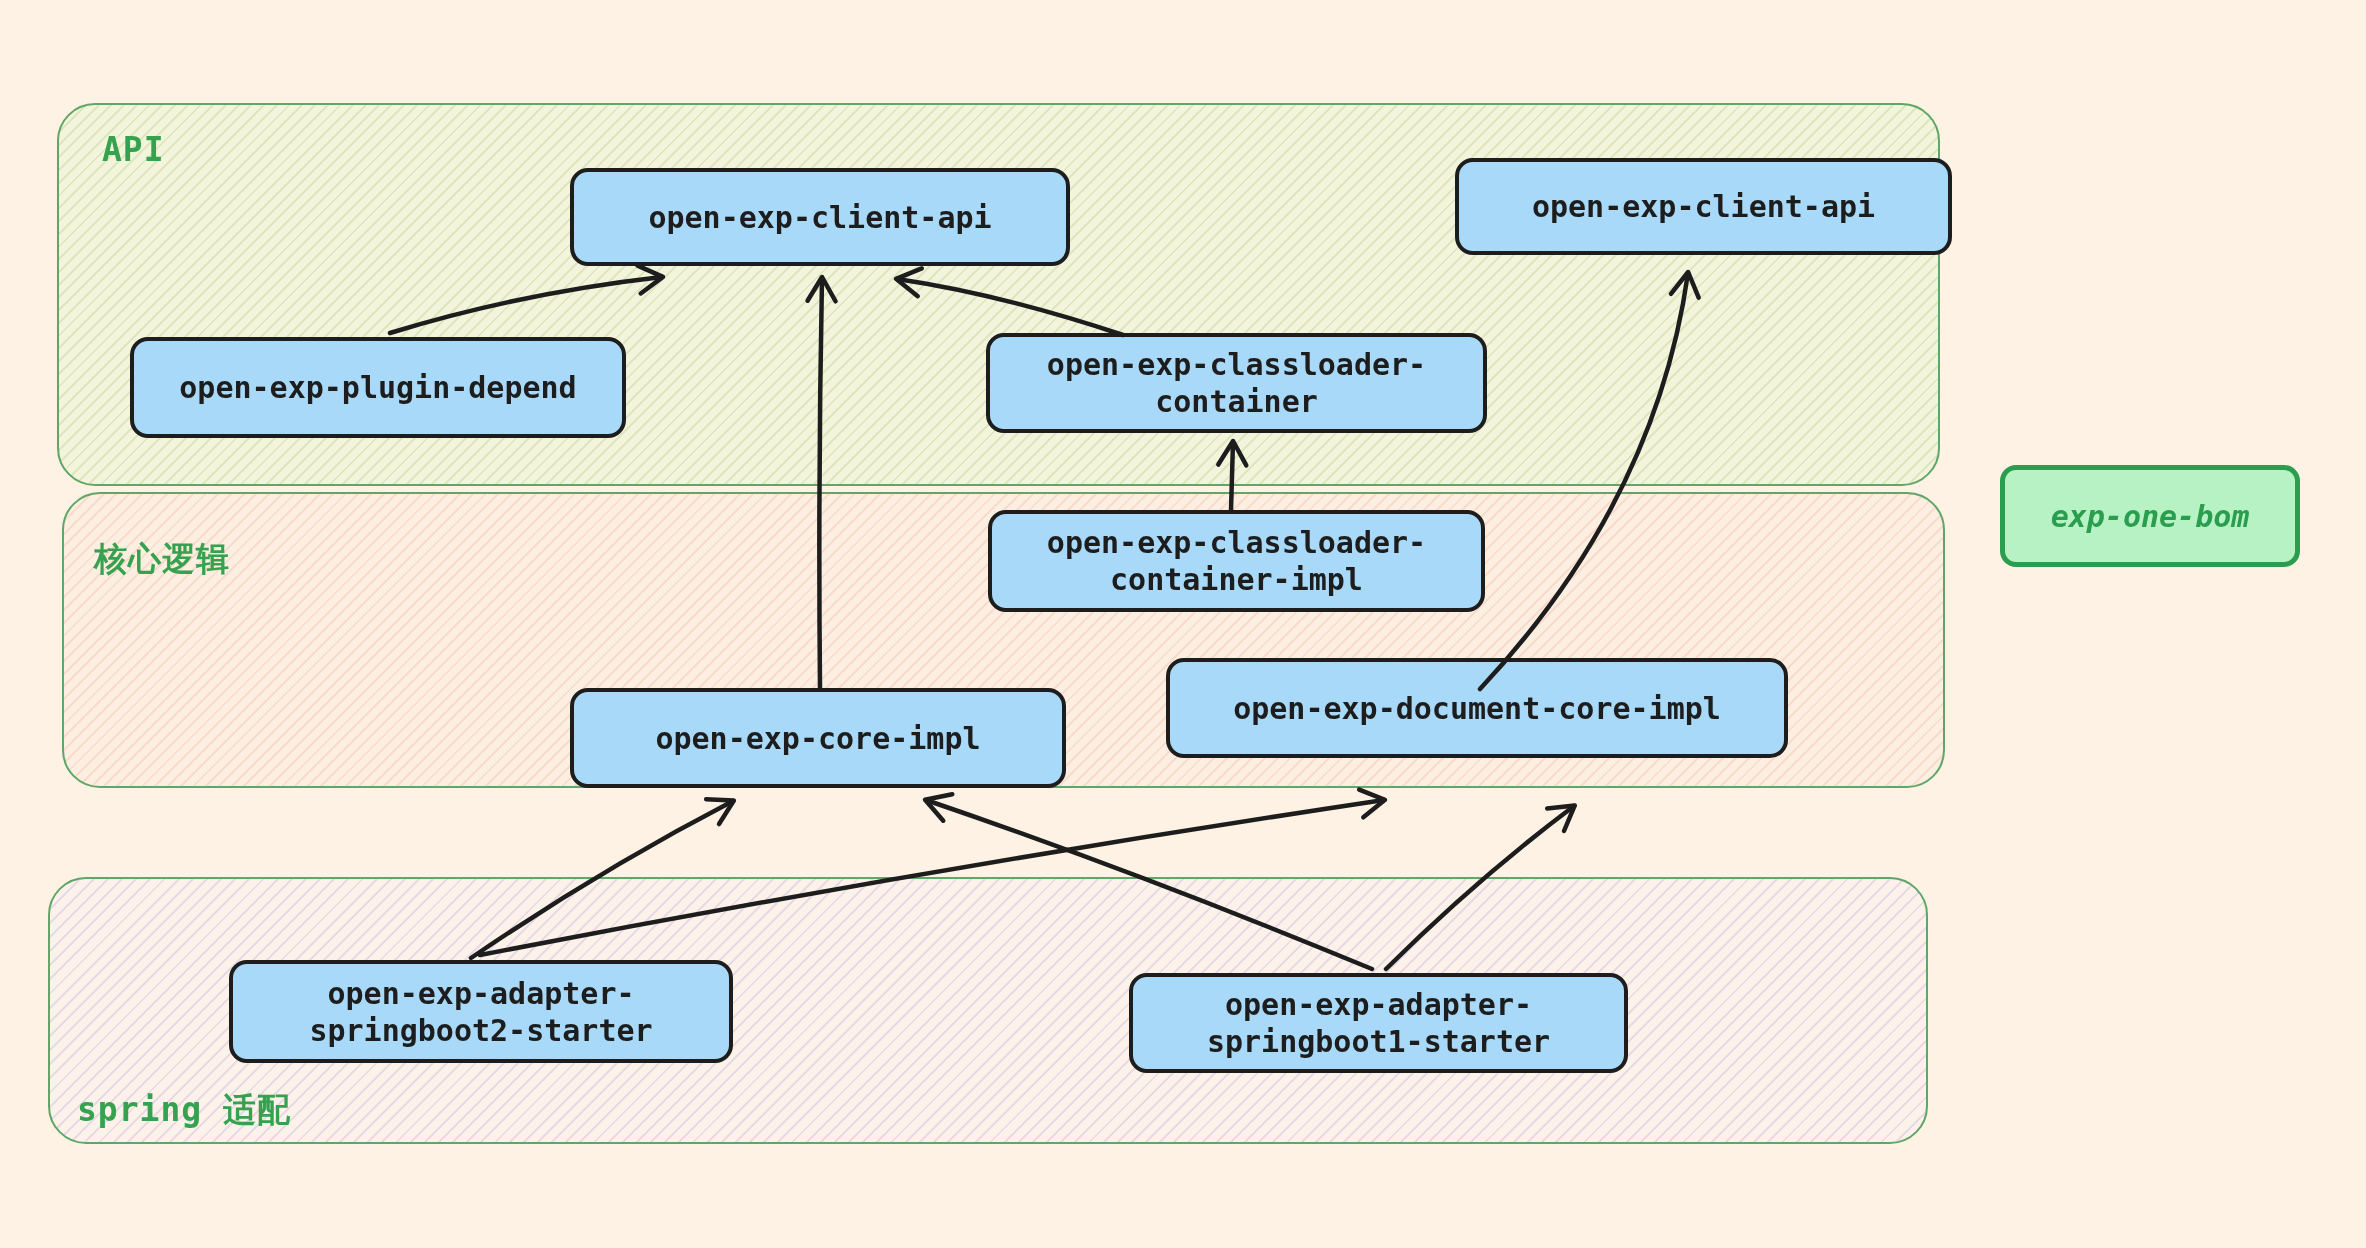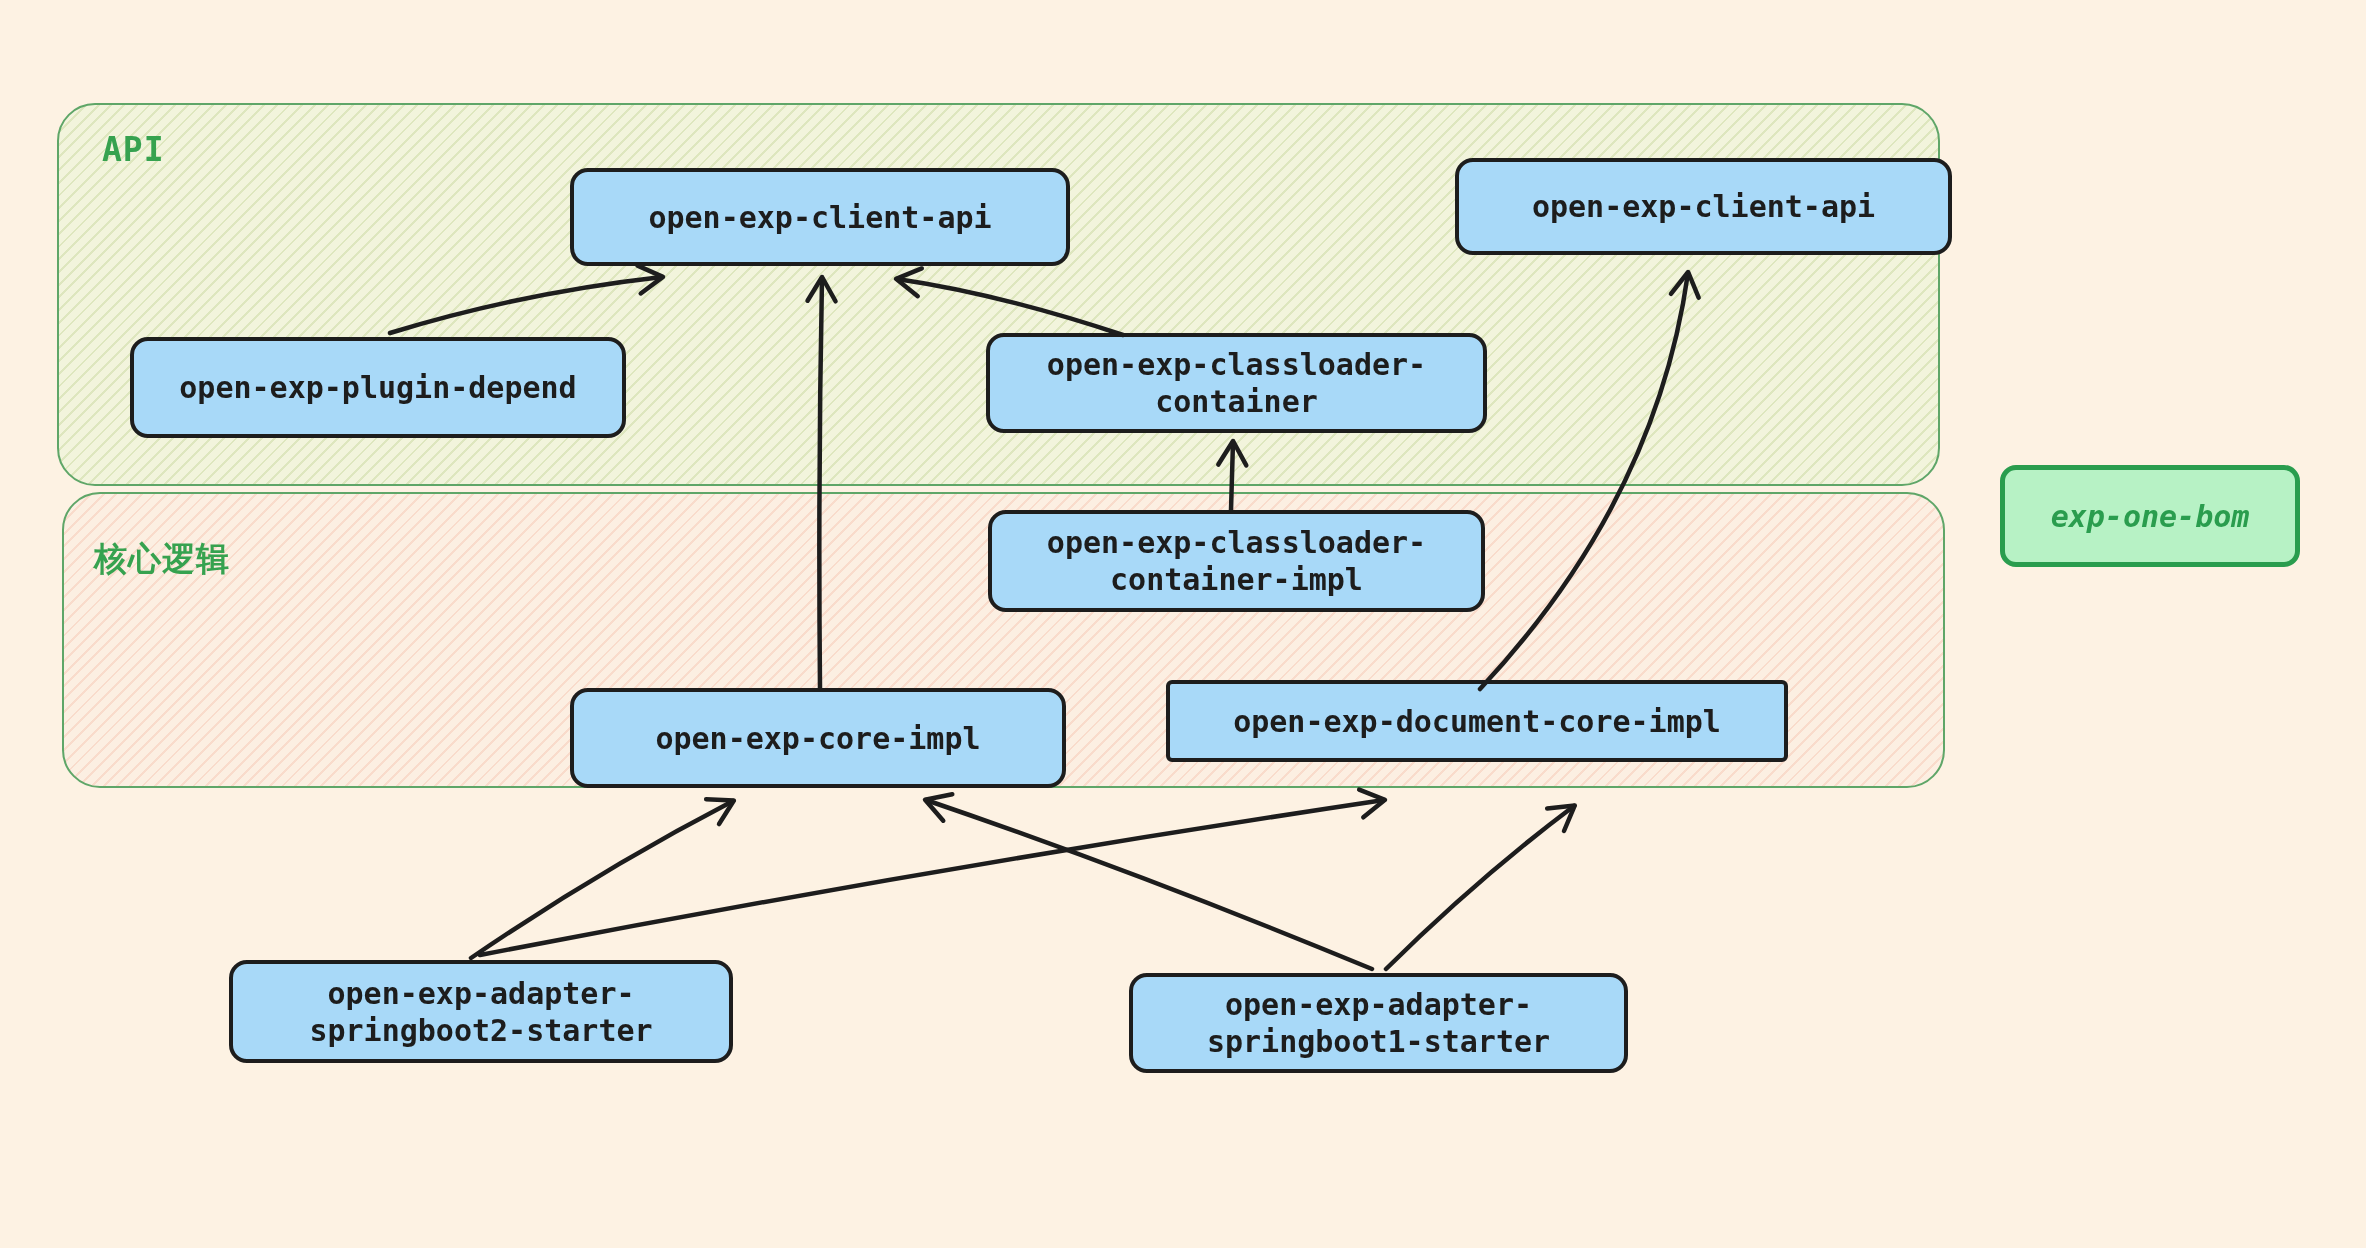--- a/index.html
+++ b/index.html
@@ -96,20 +96,23 @@
 <body>
 
 <div class="canvas">
 
   <div class="section section-api">
     <span class="section-label" style="left:43px; top:25px;">API</span>
   </div>
   <div class="section section-core">
     <span class="section-label" style="left:30px; top:43px;">核心逻辑</span>
   </div>
+  <div class="section section-spring">
+    <span class="section-label" style="left:27px; top:209px;">spring 适配</span>
+  </div>
 
   <div class="node" style="left:570px; top:168px; width:500px; height:98px;">
     <span>open-exp-client-api</span>
   </div>
 
   <div class="node" style="left:1455px; top:158px; width:497px; height:97px;">
     <span>open-exp-client-api</span>
   </div>
 
   <div class="node" style="left:130px; top:337px; width:496px; height:101px;">
@@ -123,21 +126,21 @@
 
   <div class="node" style="left:988px; top:510px; width:497px; height:102px;">
     <span>open-exp-classloader-</span>
     <span>container-impl</span>
   </div>
 
   <div class="node" style="left:570px; top:688px; width:496px; height:100px;">
     <span>open-exp-core-impl</span>
   </div>
 
-  <div class="node" style="left:1166px; top:680px; width:622px; height:82px;border-radius:6px;">
+  <div class="node" style="left:1166px; top:658px; width:622px; height:100px;">
     <span>open-exp-document-core-impl</span>
   </div>
 
   <div class="node" style="left:229px; top:960px; width:504px; height:103px;">
     <span>open-exp-adapter-</span>
     <span>springboot2-starter</span>
   </div>
 
   <div class="node" style="left:1129px; top:973px; width:499px; height:100px;">
     <span>open-exp-adapter-</span>

